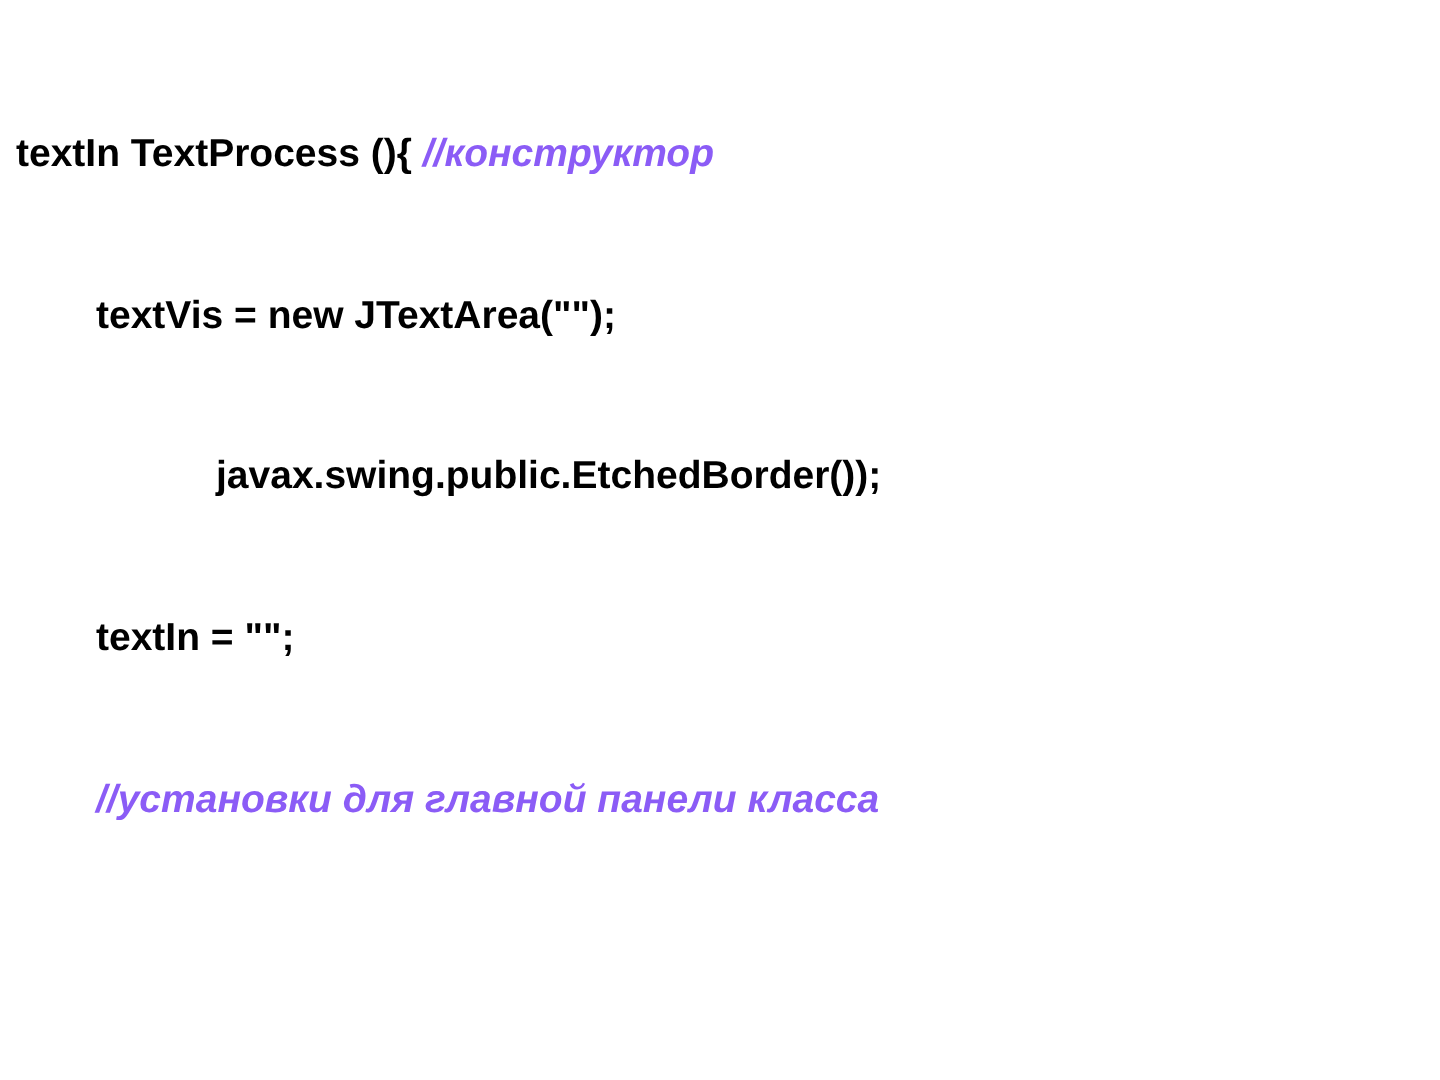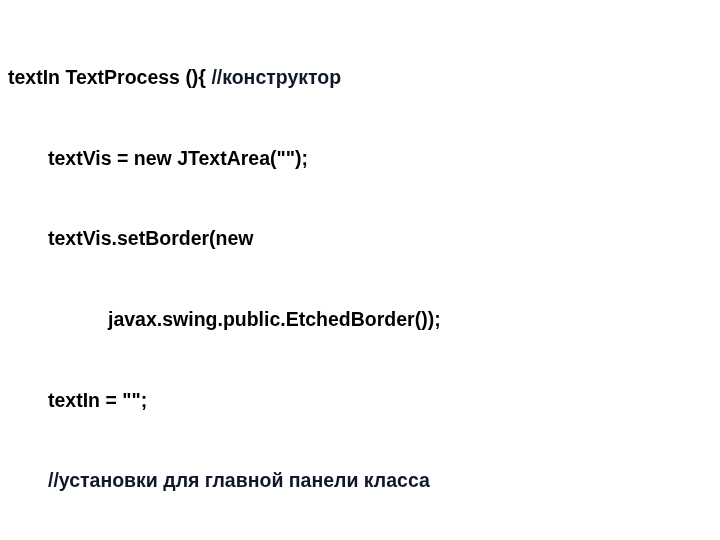--- a/index.html
+++ b/index.html
@@ -18,30 +18,30 @@
     line-height: 1.38;
     color: #000000;
     white-space: pre;
   }
   .code-line {
     display: block;
   }
   .i1 { padding-left: 40px; }
   .i2 { padding-left: 100px; }
   .comment {
-    color: #0f172a;
+    color: #8b5cf6;
+    font-style: italic;
   }
 </style>
 </head>
 <body>
 
 <div class="page">
   <span class="code-line"><span>textIn TextProcess (){ </span><span class="comment">//конструктор</span></span>
   <span class="code-line i1">textVis = new JTextArea("");</span>
-  <span class="code-line i1">textVis.setBorder(new</span>
   <span class="code-line i2">javax.swing.public.EtchedBorder());</span>
   <span class="code-line i1">textIn = "";</span>
   <span class="code-line i1 comment">//установки для главной панели класса</span>
   
   
   
   
   
   
 </div>

